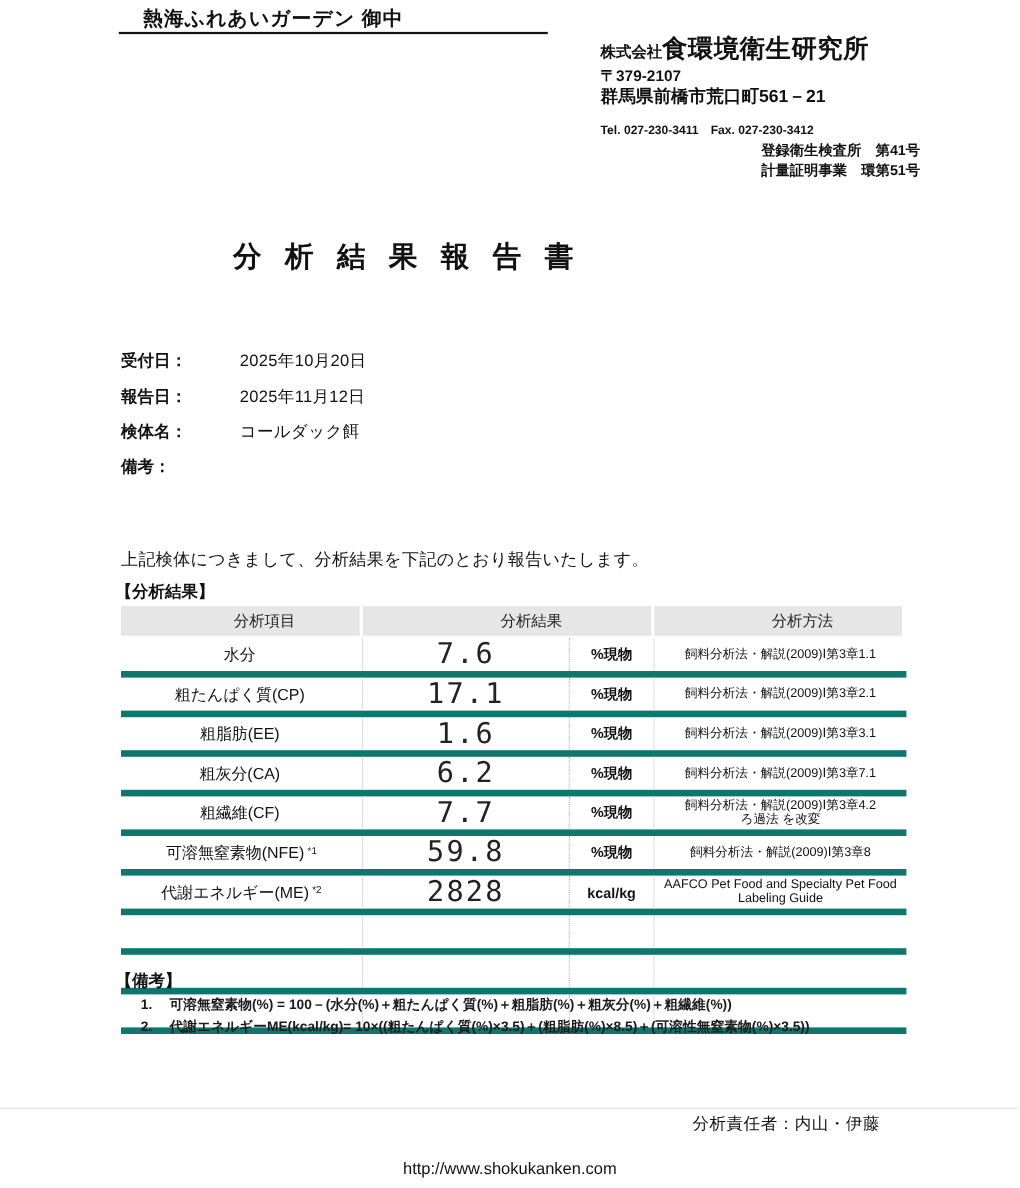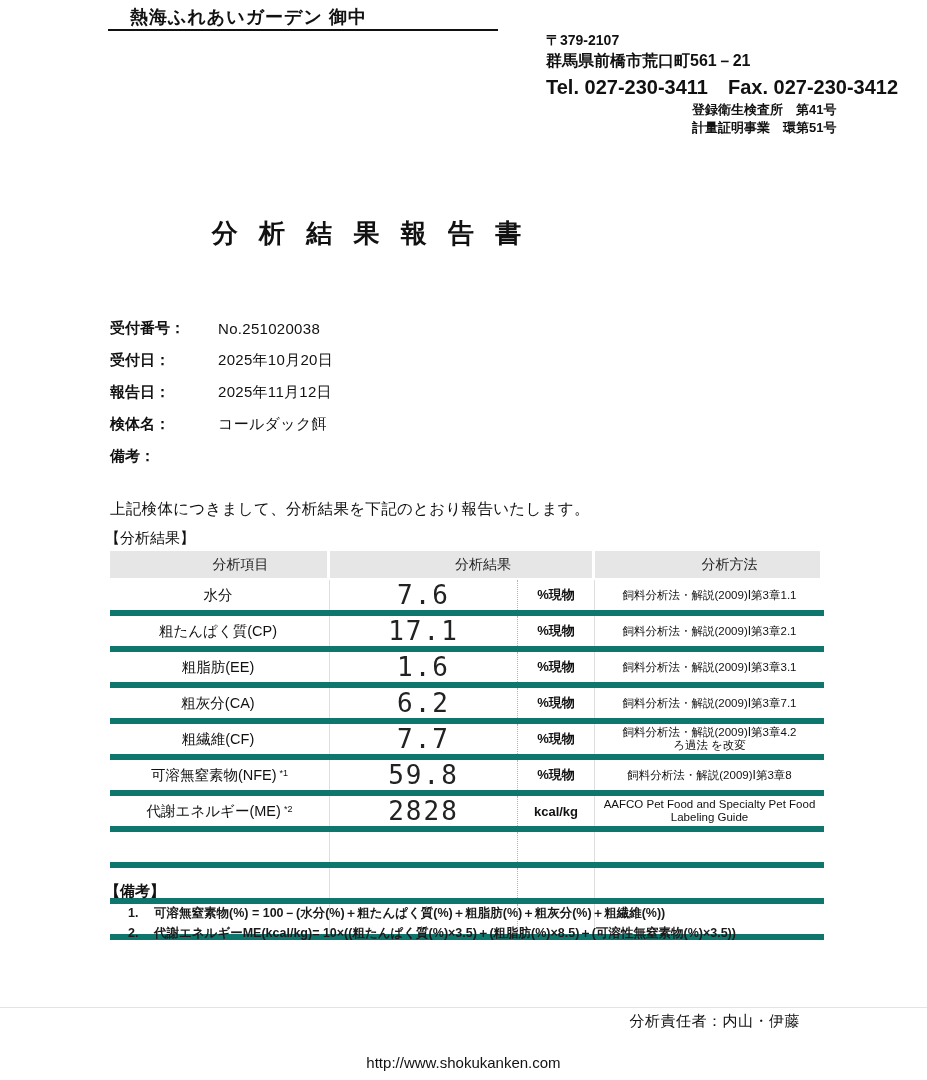--- a/index.html
+++ b/index.html
@@ -28,21 +28,21 @@
   
   .company{
     position:absolute;left:546px;top:30px;
     font-weight:bold;line-height:1.25;
   }
   .company-nameline{display:flex;align-items:baseline;}
   .company-prefix{font-size:14px;}
   .company-name{font-size:23px;letter-spacing:0.5px;}
   .company-postal{font-size:14px;margin-top:2px;}
   .company-address{font-size:16px;margin-top:1px;}
-  .company-telfax{font-size:20px;margin-top:4px;}
+  .company-telfax{font-size:11px;margin-top:14px;}
   .company-reg{font-size:13px;margin-left:146px;margin-top:2px;line-height:1.25;}
 
   
   .report-title{
     position:absolute;left:0;top:216px;width:740px;
     text-align:center;
     font-size:26px;font-weight:bold;letter-spacing:7px;
   }
 
   
@@ -56,21 +56,21 @@
 
   
   .intro{
     position:absolute;left:110px;top:499px;
     font-size:15.5px;letter-spacing:0.3px;
   }
 
   
   .results-heading{
     position:absolute;left:105px;top:529px;
-    font-size:15px;font-weight:normal;
+    font-size:15px;font-weight:bold;
   }
   .result-table{
     position:absolute;left:110px;top:551px;width:714px;
     font-size:14px;
   }
   .thead{display:flex;height:27px;margin-bottom:2px;}
   .th{
     background:#e6e6e6;
     display:flex;align-items:center;justify-content:center;
     font-size:14px;color:#222;
@@ -122,35 +122,35 @@
 </style>
 </head>
 <body>
 
 <div class="page">
 
   <div class="addressee">熱海ふれあいガーデン 御中</div>
   <div class="addressee-underline"></div>
 
   <div class="company">
+    <div class="company-nameline">
+      <span class="company-prefix">株式会社</span>
+      <span class="company-name">食環境衛生研究所</span>
+    </div>
     <div class="company-postal">〒379-2107</div>
     <div class="company-address">群馬県前橋市荒口町561－21</div>
     <div class="company-telfax">Tel. 027-230-3411　Fax. 027-230-3412</div>
     <div class="company-reg">登録衛生検査所　第41号</div>
     <div class="company-reg">計量証明事業　環第51号</div>
   </div>
 
   <div class="report-title">分 析 結 果 報 告 書</div>
 
   <div class="info">
     <div class="info-row">
-      <span class="info-label">受付番号：</span>
-      <span class="info-value">No.251020038</span>
-    </div>
-    <div class="info-row">
       <span class="info-label">受付日：</span>
       <span class="info-value">2025年10月20日</span>
     </div>
     <div class="info-row">
       <span class="info-label">報告日：</span>
       <span class="info-value">2025年11月12日</span>
     </div>
     <div class="info-row">
       <span class="info-label">検体名：</span>
       <span class="info-value">コールダック餌</span>

